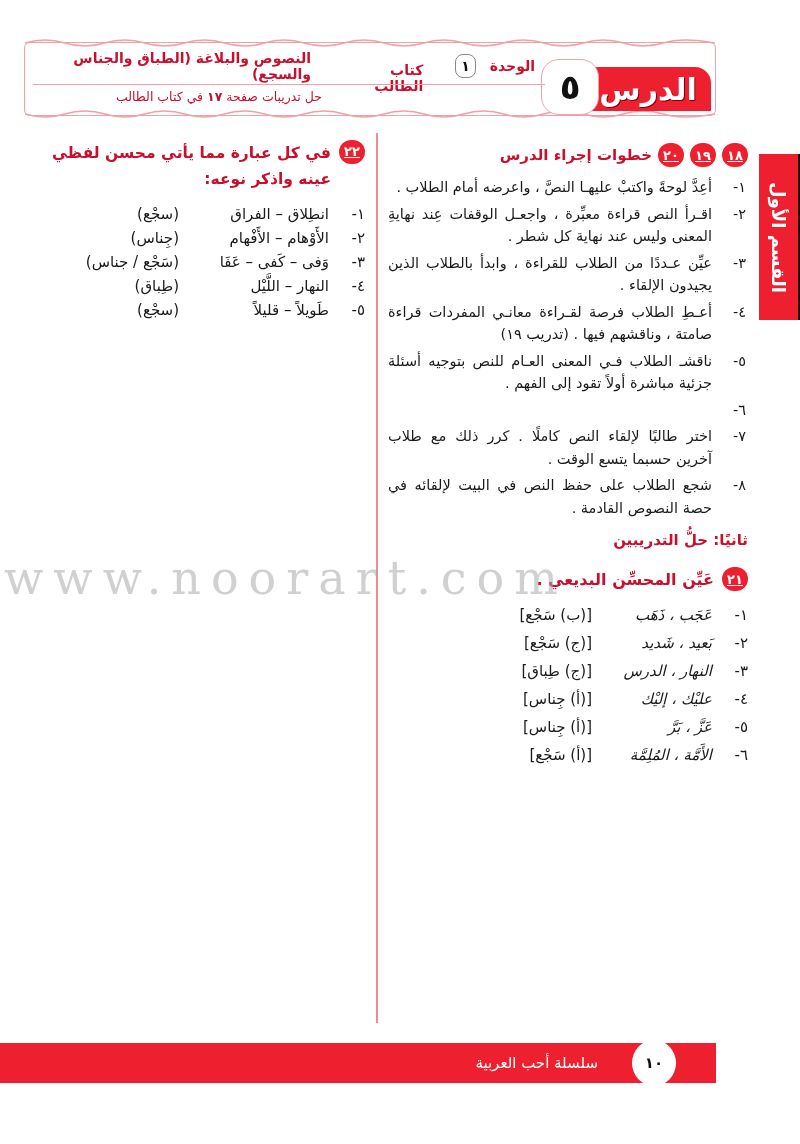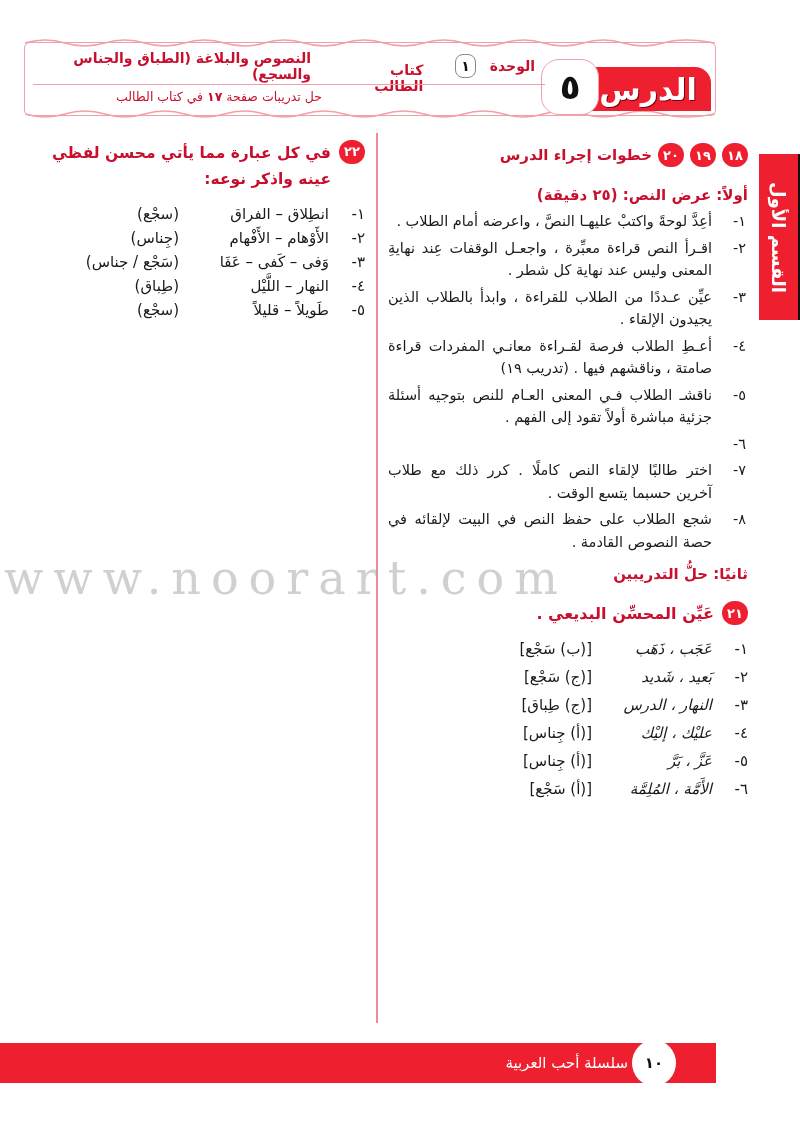--- a/index.html
+++ b/index.html
@@ -69,20 +69,21 @@
   .col-divider {
     position: absolute; left: 376px; top: 133px; width: 1.5px; height: 890px; background: #f08a94;
   }
 
   
   .badge {
     display: inline-flex; align-items: center; justify-content: center;
     width: 26px; height: 24px; background: #ee2030; color: #fff;
     font-weight: bold; font-size: 13px; border-radius: 12px;
     flex: 0 0 auto;
+    text-decoration: underline;
   }
 
   
   .right-col { position: absolute; left: 388px; top: 140px; width: 360px; }
   .steps-title {
     display: flex; align-items: center; gap: 6px; justify-content: flex-start;
     color: #c8102e; font-weight: bold; font-size: 15px; height: 30px;
   }
   .section-heading {
     margin-top: 16px; color: #c8102e; font-weight: bold; font-size: 15px;
@@ -135,21 +136,21 @@
     position: absolute; left: 0; top: 1043px; width: 716px; height: 40px;
     background: #ee2030;
   }
   .page-circle {
     position: absolute; left: 632px; top: 1040px; width: 44px; height: 46px;
     border-radius: 50%; background: #fff;
     display: flex; align-items: center; justify-content: center;
     font-size: 15px; color: #111; font-weight: bold;
   }
   .series-title {
-    position: absolute; right: 172px; top: 1043px; height: 40px; line-height: 40px;
+    position: absolute; right: 202px; top: 1043px; height: 40px; line-height: 40px;
     color: #fff; font-size: 15px;
   }
 </style>
 </head>
 <body>
 
 <div class="header-box">
   <svg class="wavy-top" viewBox="0 0 692 10" preserveAspectRatio="none">
     <path d="M0,6 Q20,0 40,6 T80,6 T120,6 T160,6 T200,6 T240,6 T280,6 T320,6 T360,6 T400,6 T440,6 T480,6 T520,6 T560,6 T600,6 T640,6 T692,6" fill="none" stroke="#f0a0a8" stroke-width="1.5"></path>
   </svg>
@@ -181,21 +182,20 @@
 <div class="col-divider"></div>
 
 <div class="right-col">
   <div class="steps-title">
     <span class="badge">١٨</span>
     <span class="badge">١٩</span>
     <span class="badge">٢٠</span>
     <span>خطوات إجراء الدرس</span>
   </div>
 
-  <div class="section-heading">أولاً: عرض النص: (٢٥ دقيقة)</div>
 
   <div class="ol-list">
     <div class="ol-item">
       <span class="ol-num">١-</span>
       <span class="ol-text">أعِدَّ لوحةً واكتبْ عليهـا النصَّ ، واعرضه أمام الطلاب .</span>
     </div>
     <div class="ol-item">
       <span class="ol-num">٢-</span>
       <span class="ol-text">اقـرأ النص قراءة معبِّرة ، واجعـل الوقفات عِند نهايةِ المعنى وليس عند نهاية كل شطر .</span>
     </div>

